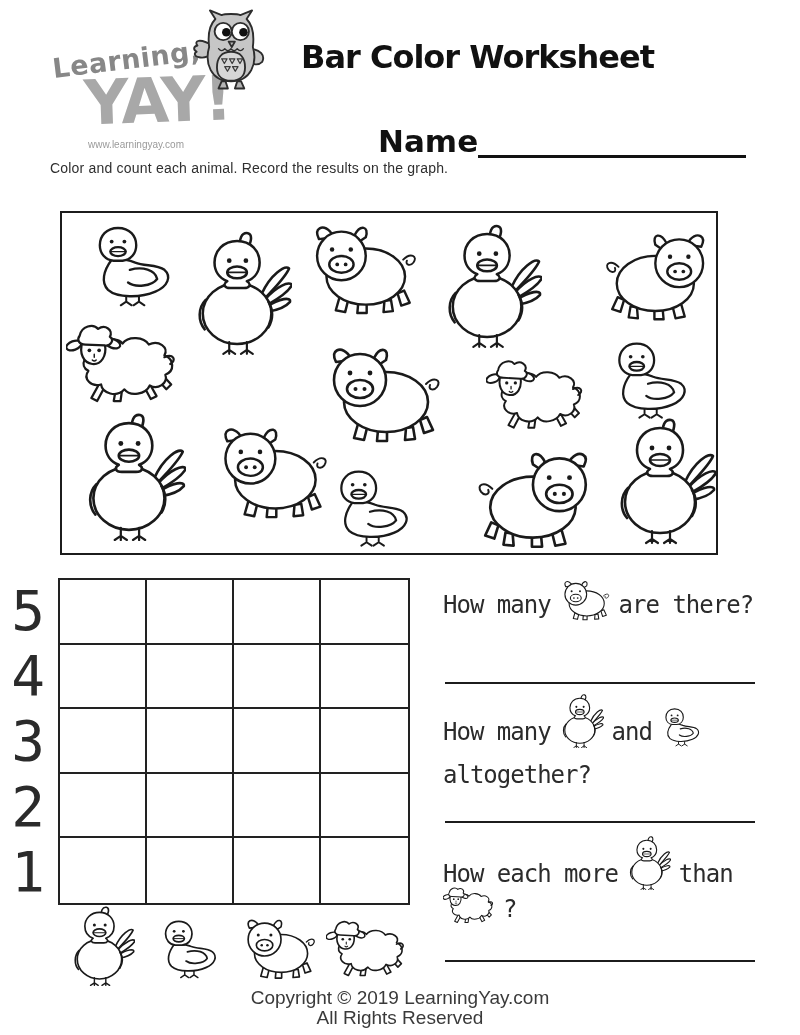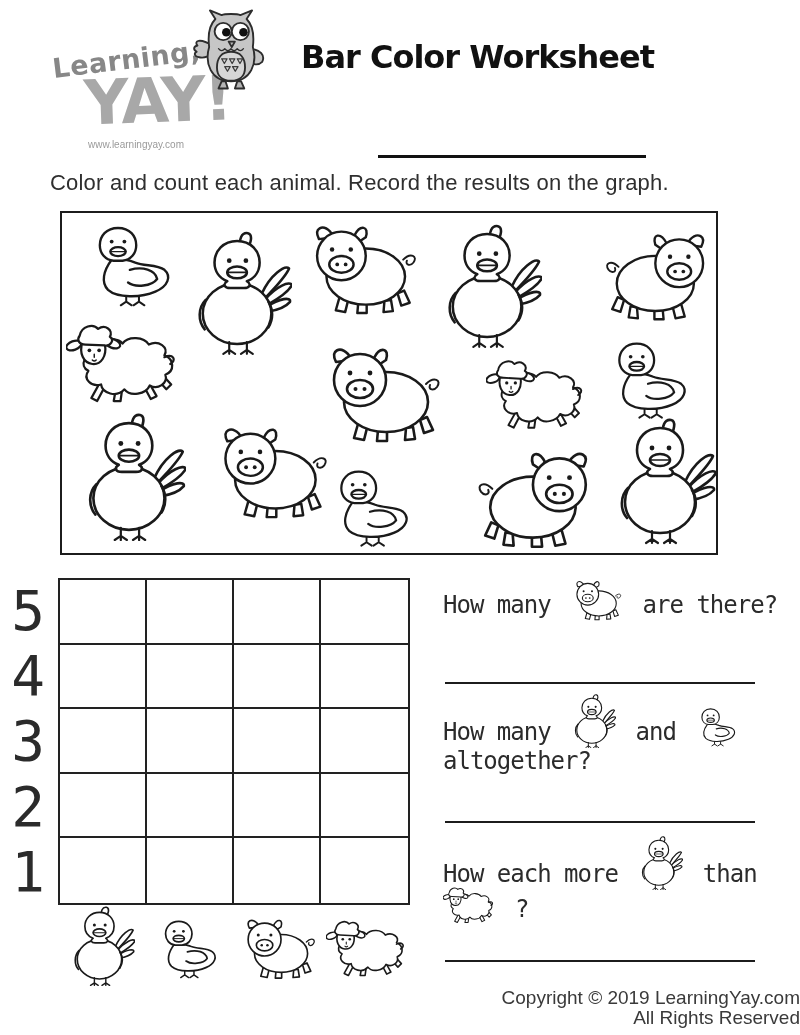--- a/index.html
+++ b/index.html
@@ -14,52 +14,52 @@
   
   .logo-word1{left:52px;top:44px;font-size:27px;color:#878787;transform:rotate(-7deg);letter-spacing:.5px}
   .logo-word2{left:84px;top:64px;font-size:62px;color:#a8a8a8;letter-spacing:-2px;transform:rotate(-2deg)}
   .logo-url{left:88px;top:139px;font-size:10px;color:#9a9a9a}
   .owl{left:192px;top:8px;width:78px;height:86px}
 
   .title{left:301px;top:38px;font-size:32px;letter-spacing:-1px}
   .name-wrap{left:378px;top:124px;display:flex;align-items:flex-end}
   .name-label{font-size:31px;line-height:1.1}
   .name-line{width:268px;height:34px;border-bottom:3px solid #111}
-  .instruction{left:50px;top:170px;font-size:22px;letter-spacing:.2px;white-space:nowrap}
+  .instruction{left:50px;top:160px;font-size:14px;letter-spacing:.2px;white-space:nowrap}
 
   
   #animal-box{left:60px;top:211px;width:658px;height:344px;border:2px solid #1c1c1c;overflow:hidden}
   .animal{position:absolute}
   .animal svg,.label-animal svg,.q-icon svg,.owl svg{display:block;width:100%;height:100%}
   .flip svg{transform:scaleX(-1)}
 
   
   #graph-grid{left:58px;top:578px;width:352px;height:327px;border:2px solid #222;
               display:grid;grid-template-columns:repeat(4,1fr);grid-template-rows:repeat(5,1fr)}
   .cell{border-right:2px solid #222;border-bottom:2px solid #222}
   .cell:nth-child(4n){border-right:none}
   .cell:nth-last-child(-n+4){border-bottom:none}
   #row-labels{left:0;top:578px;width:56px;height:327px}
   .row-num{position:absolute;left:0;width:56px;height:65.4px;display:flex;align-items:center;
            justify-content:center;font-size:56px;line-height:1}
   #col-labels{left:58px;top:906px;width:352px;height:86px}
 
   
   .question{position:absolute;left:443px;width:340px}
-  .q-row{display:flex;align-items:flex-end;gap:20px;white-space:nowrap}
-  .q-row + .q-row{margin-top:0}
+  .q-row{display:flex;align-items:flex-end;gap:8px;white-space:nowrap}
+  .q-row + .q-row{margin-top:14px}
   .q-text{font-size:24px;line-height:1.1;letter-spacing:-1px;padding-bottom:3px}
   .q-icon{flex:0 0 auto}
   .qi-pig{width:52px;height:41px}
   .qi-chicken{width:45px;height:54px}
   .qi-duck{width:44px;height:40px}
   .qi-sheep{width:52px;height:39px}
   .answer-line{position:absolute;left:445px;width:310px;border-top:2.5px solid #1c1c1c}
 
-  .footer-line{left:0;width:800px;text-align:right;font-size:19px;color:#3a3a3a}
+  .footer-line{left:0;width:800px;text-align:center;font-size:19px;color:#3a3a3a}
 </style>
 </head>
 <body>
 
 <svg width="0" height="0" style="position:absolute" aria-hidden="true">
   <defs>
     <symbol id="sym-chicken" viewBox="0 0 104 126">
       <g fill="#fff" stroke="#1a1a1a" stroke-width="2.6" stroke-linecap="round" stroke-linejoin="round">
         <path d="M52,18 C49,8 53,1 59,2 C64,3 63,12 57,20 Z"></path>
         <path d="M73,64 C82,44 97,34 101,38 C98,46 86,58 77,68 Z"></path>
@@ -159,20 +159,21 @@
     <div class="abs geo logo-url">www.learningyay.com</div>
     <div class="abs owl">
       <svg width="100%" height="100%">
           <use href="#sym-owl" width="100%" height="100%"></use>
         </svg>
     </div>
   </div>
 
   <div class="abs comic title">Bar Color Worksheet</div>
   <div class="abs name-wrap">
+    <span class="comic name-label">Name</span>
     <span class="name-line"></span>
   </div>
   <div class="abs geo instruction">Color and count each animal. Record the results on the graph.</div>
 
   <div id="animal-box" class="abs">
       <div class="animal" style="left: 26px; top: 13px; width: 91px; height: 84px;">
         <svg width="100%" height="100%">
           <use href="#sym-duck" width="100%" height="100%"></use>
         </svg>
       </div>

